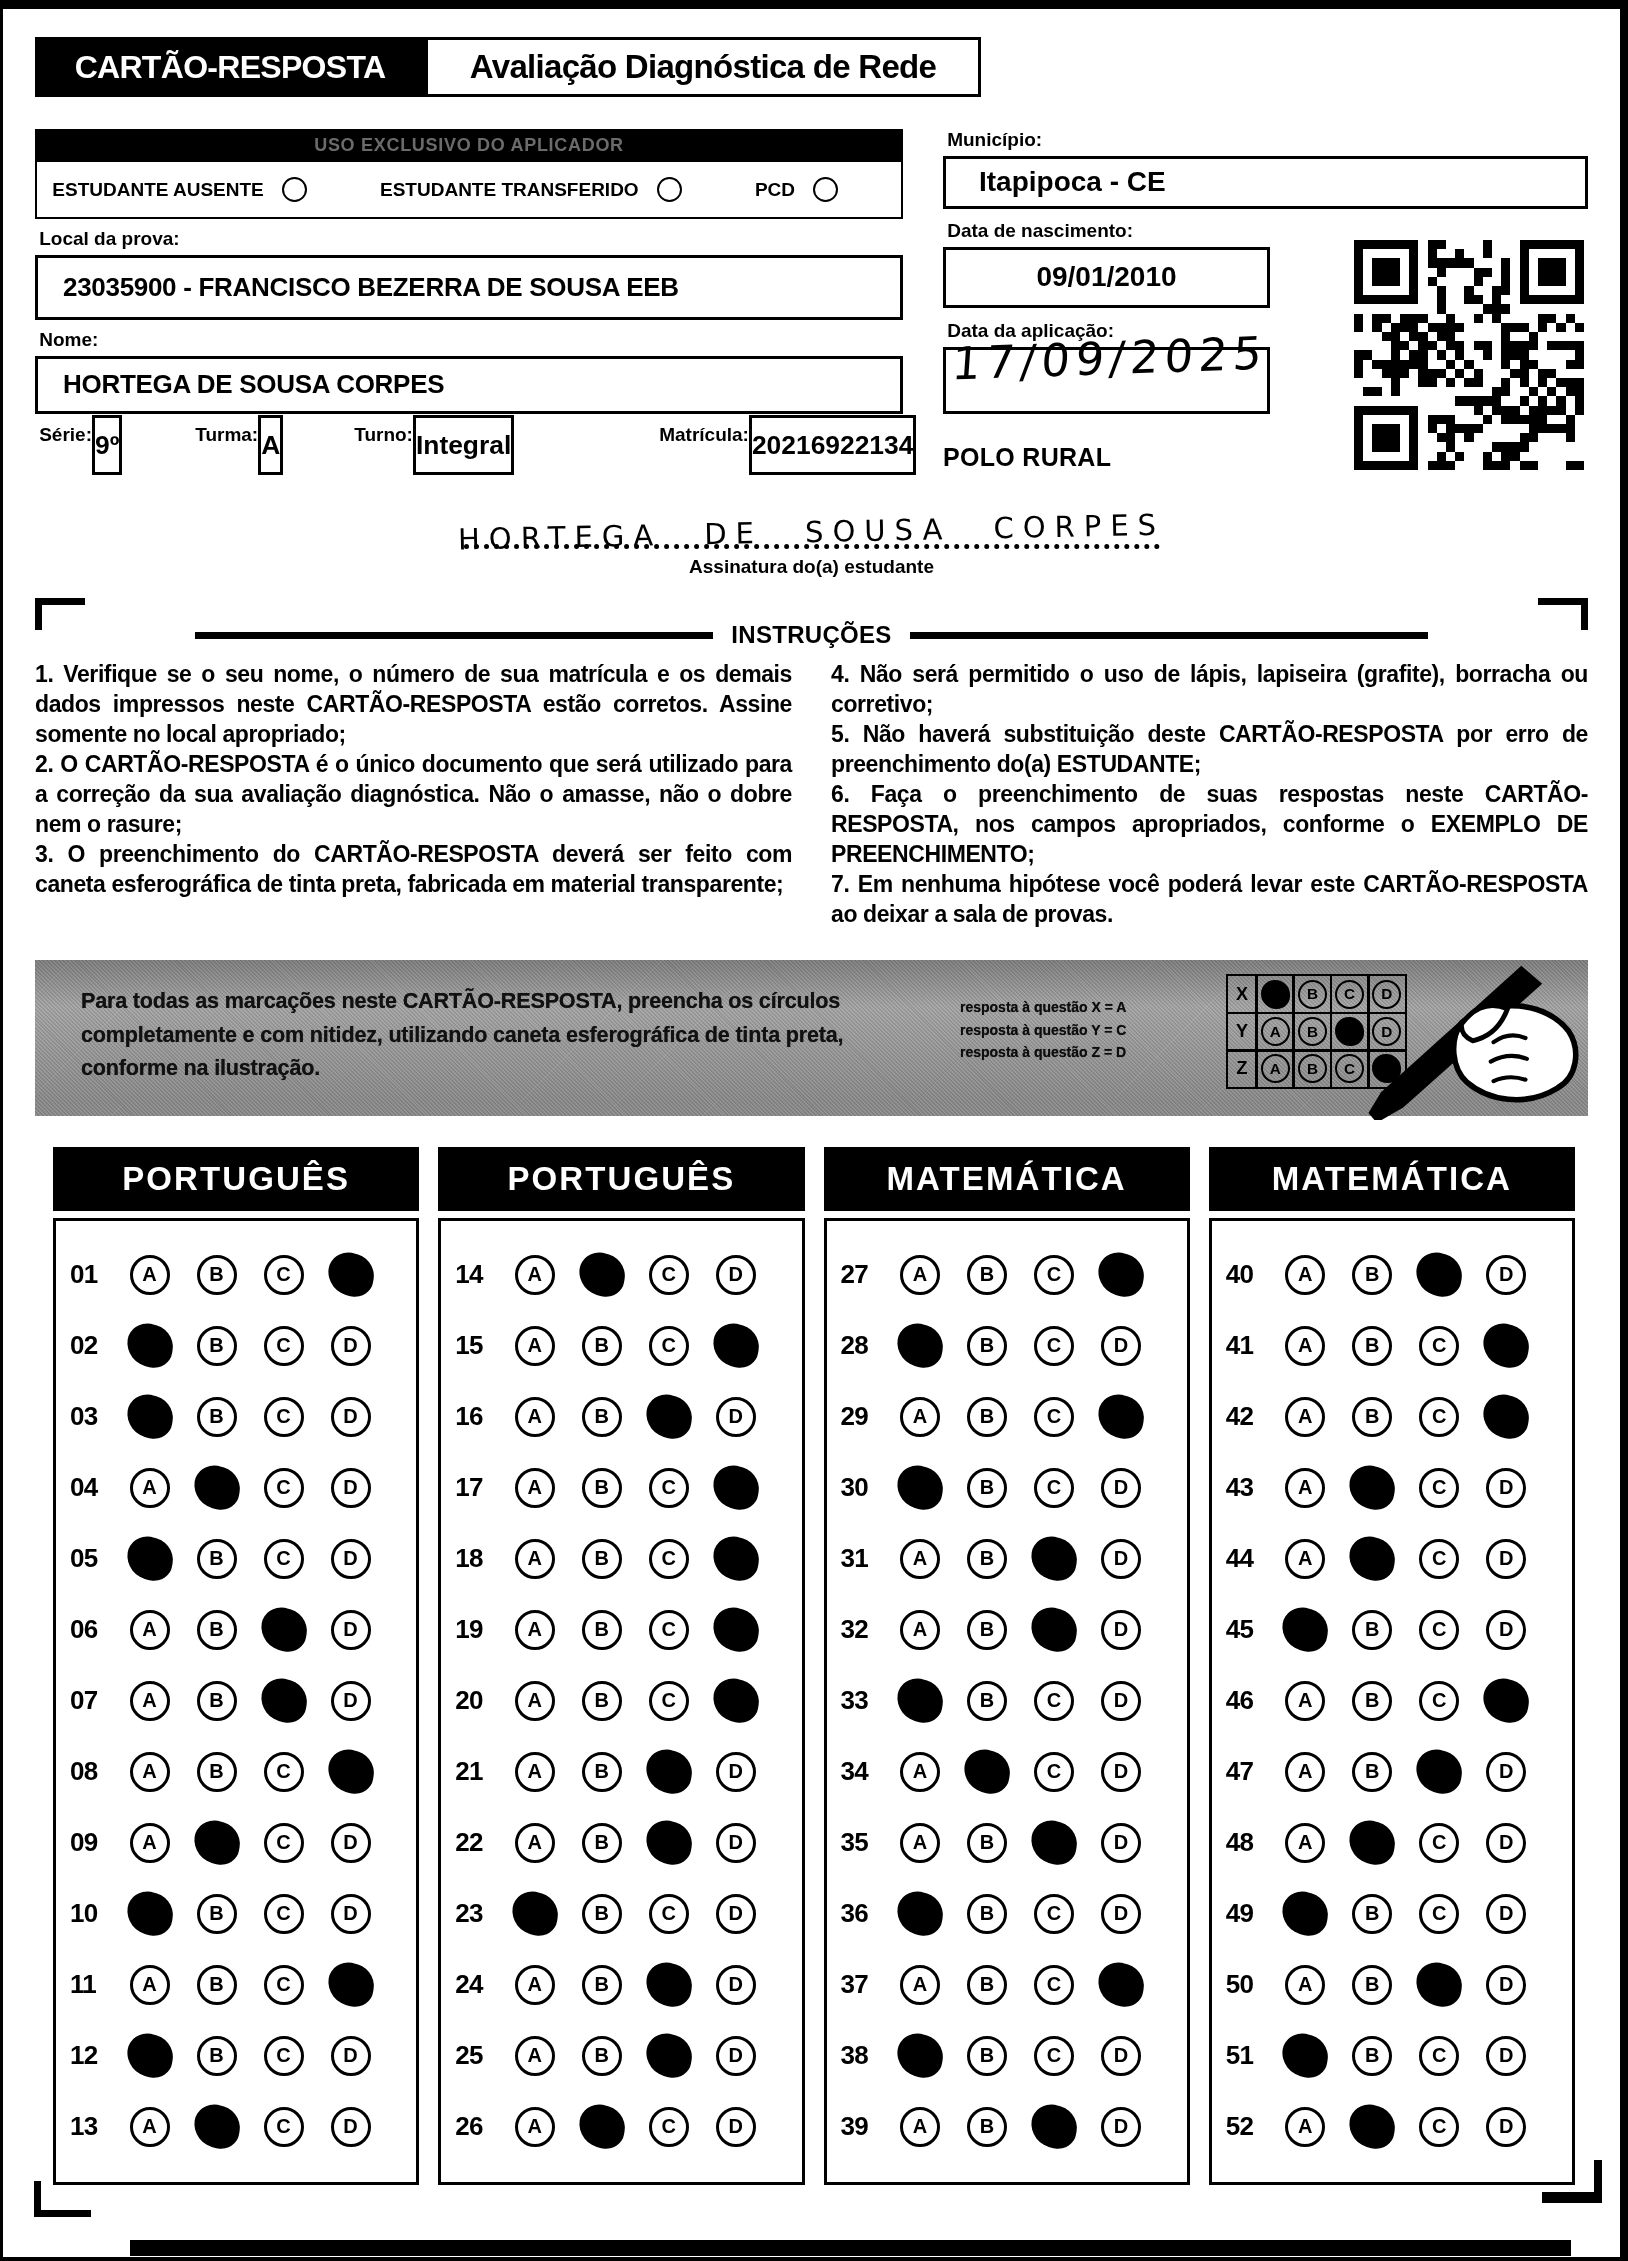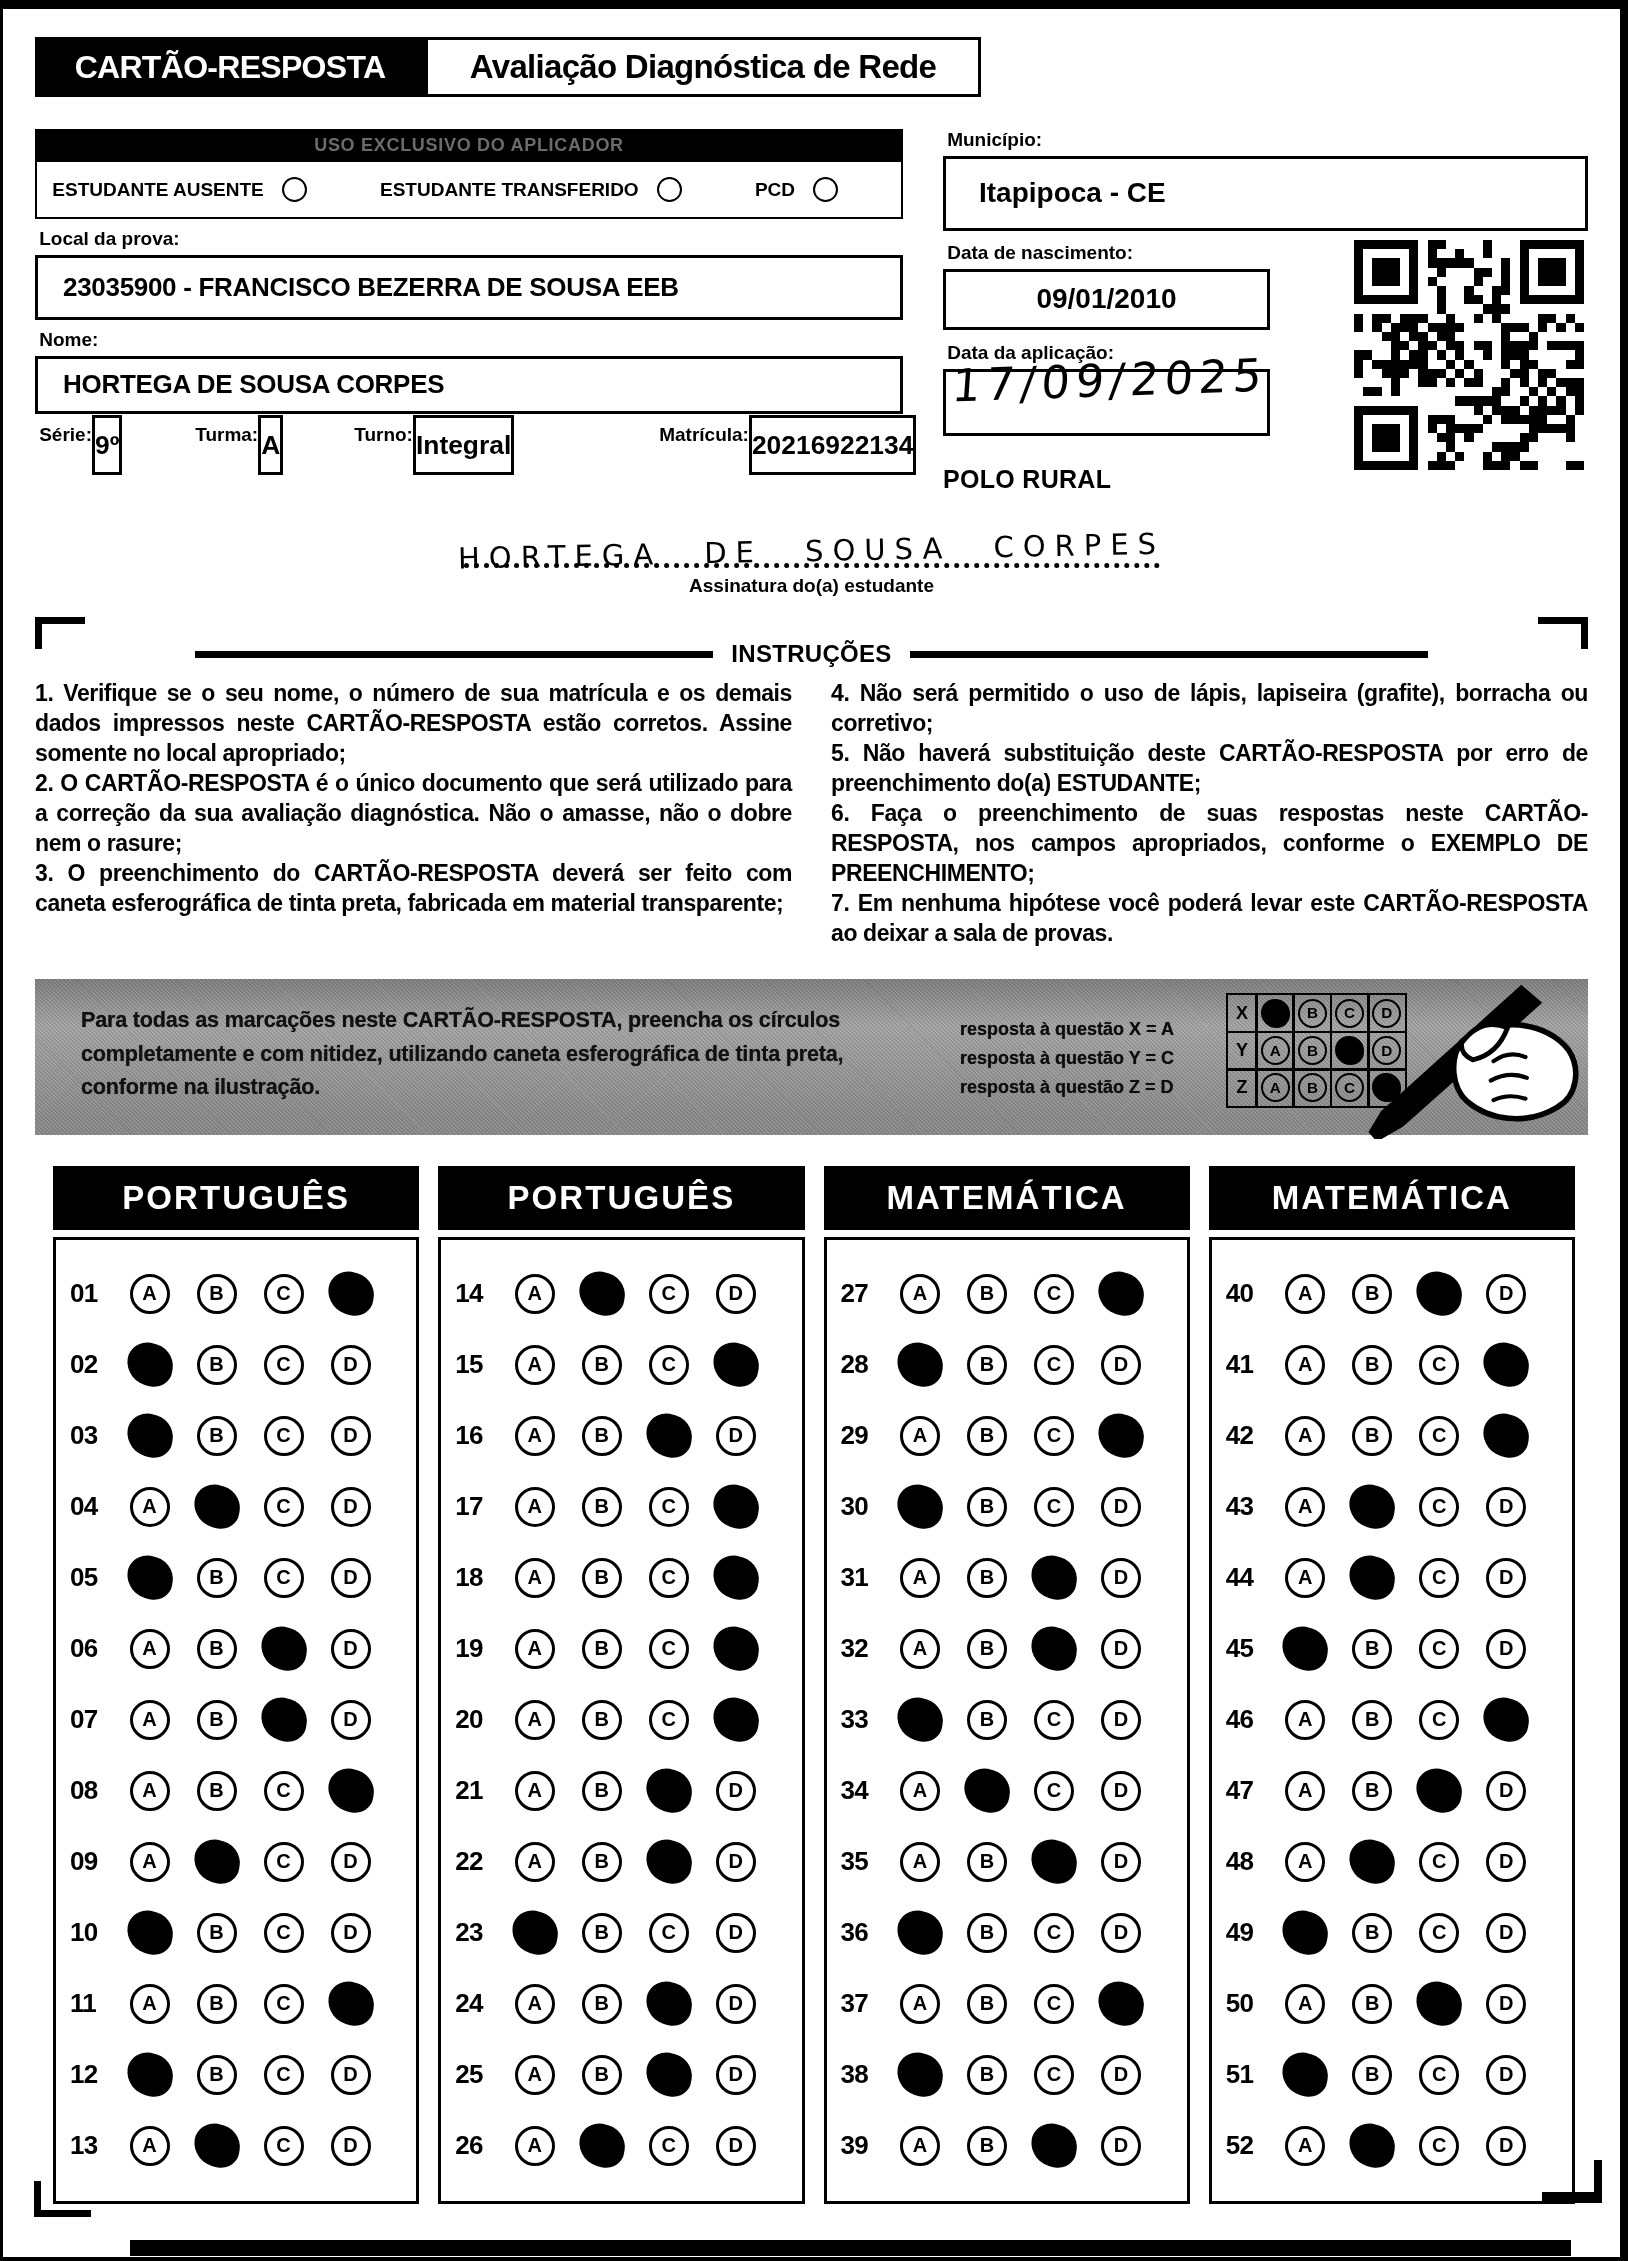--- a/index.html
+++ b/index.html
@@ -33,21 +33,21 @@
         font-size:26px; font-weight:700; letter-spacing:-0.3px;}
   .vbox.nome{height:58px;}
   .srow{display:flex; margin-top:1.4px;}
   .scol{display:flex; flex-direction:row;}
   .sbox{border:3.5px solid var(--ink); height:60px; display:flex; align-items:center; justify-content:center;
         font-size:26.4px; font-weight:700;}
   .scol.serie{width:117px;} .scol.turma{width:113px; margin-left:39px;}
   .scol.turno{width:231px; margin-left:46px;} .scol.matricula{width:245px; margin-left:74px;}
   .info-right{flex:1; position:relative;}
   .info-right .lbl{margin-top:0;}
-  .mbox{border:3.5px solid var(--ink); height:75px; display:flex; align-items:center; padding-left:33px;
+  .mbox{border:3.5px solid var(--ink); height:53px; display:flex; align-items:center; padding-left:33px;
         font-size:28px; font-weight:700;}
   .dbox{border:3.5px solid var(--ink); width:327px; height:61px; display:flex; align-items:center;
         justify-content:center; font-size:28px; font-weight:700;}
   .abox-date{border:3.5px solid var(--ink); width:327px; height:67px; position:relative;}
   .hand-date{position:absolute; left:5.6px; top:-18px; font-family:"DejaVu Sans", sans-serif; font-size:45px;
         font-weight:400; letter-spacing:5.6px; white-space:nowrap; transform:rotate(-2deg) skewX(-6deg);}
   .polo{font-size:25px; font-weight:700; margin-top:29px; letter-spacing:0.3px;}
   .qr{position:absolute; top:111px; right:4.2px; width:230px; height:230px;}
   
   .sig{margin-top:40px; text-align:center;}
@@ -67,21 +67,21 @@
   .icol{flex:1;}
   .ip{font-size:23px; font-weight:700; text-align:justify; line-height:1.3; letter-spacing:-0.4px;}
   
   .band{position:relative; margin:31px 32px 0 32px; height:156px; background:var(--band);
         background-image:
           linear-gradient(180deg, rgba(0,0,0,0.18), rgba(255,255,255,0.08) 30%, rgba(0,0,0,0.10) 90%),
           repeating-linear-gradient(45deg, rgba(0,0,0,0.10) 0 1.4px, rgba(255,255,255,0.06) 1.4px 2.8px),
           repeating-linear-gradient(-45deg, rgba(0,0,0,0.08) 0 0.7px, transparent 0.7px 2.1px);}
   .band-text{position:absolute; left:46px; top:24px; width:842px; font-size:21.6px; font-weight:700;
         color:#111; line-height:1.55; text-shadow:0 0 0.7px #333; letter-spacing:-0.2px;}
-  .legend{position:absolute; left:925px; top:36px; font-size:18px; font-weight:700; color:#0d0d0d;
+  .legend{position:absolute; left:925px; top:36px; font-size:14px; font-weight:700; color:#0d0d0d;
         line-height:1.6; text-shadow:0 0 0.7px #333;}
   .extable{position:absolute; left:1191px; top:14px;}
   .exrow{display:flex;}
   .excell{width:40px; height:40px; border:2.8px solid var(--ink); margin-left:-2.8px; margin-top:-2.8px;
         display:flex; align-items:center; justify-content:center;}
   .excell:first-child{margin-left:0;} .exrow:first-child .excell{margin-top:0;}
   .exlab{width:32px; font-size:18px; font-weight:700;}
   .exbub{width:29px; height:29px; border:2.8px solid var(--ink); border-radius:50%; display:flex;
         align-items:center; justify-content:center; font-size:15.3px; font-weight:700;}
   .exfilled{background:var(--ink); border-radius:48% 52% 46% 54%;}

